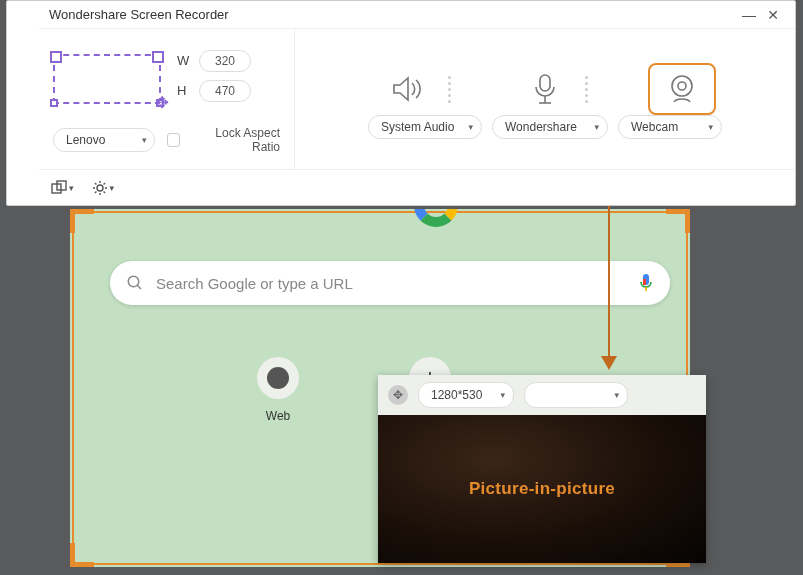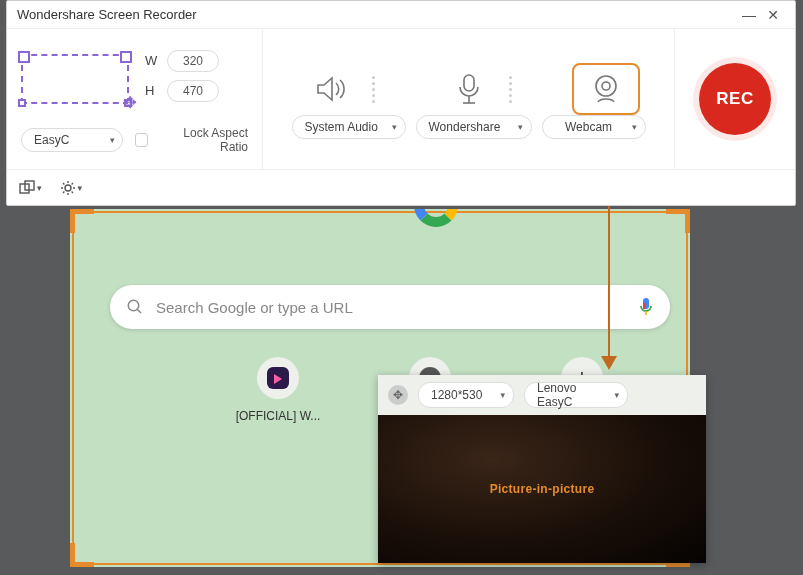--- a/index.html
+++ b/index.html
@@ -1,19 +1,19 @@
 <!DOCTYPE html>
 <html><head>
 <meta charset="utf-8">
 <style>
   * { box-sizing: border-box; margin: 0; padding: 0; font-family: -apple-system, BlinkMacSystemFont, "Segoe UI", Arial, sans-serif; }
   body { width: 803px; height: 575px; background: #595a5b; position: relative; overflow: hidden; }
 
   
-  .app-window { position: absolute; top: 0; left: 6px; width: 790px; height: 206px; background: #fff; border: 1px solid #ccc; border-radius: 2px; }
+  .app-window { position: absolute; top: 0; left: 6px; width: 790px; height: 206px; background: #fff; border: 1px solid #ccc; border-radius: 2px; padding-left: 32px; }
   .titlebar { display: flex; align-items: center; height: 28px; padding: 0 10px; border-bottom: 1px solid #eee; }
   .titlebar .title { font-size: 13px; color: #333; }
   .titlebar .spacer { flex: 1; }
   .titlebar .winbtn { width: 24px; height: 24px; display: flex; align-items: center; justify-content: center; cursor: pointer; color: #555; font-size: 14px; }
 
   .main-row { display: flex; height: 140px; }
   .col { border-right: 1px solid #eee; padding: 10px 14px; display: flex; flex-direction: column; justify-content: center; }
   .col:last-child { border-right: none; }
 
   
@@ -59,40 +59,40 @@
   .corner .v { width:5px; height:24px; }
   .c-tl { top:0; left:0; } .c-tl .h{top:0;left:0;} .c-tl .v{top:0;left:0;}
   .c-tr { top:0; right:0;} .c-tr .h{top:0;right:0;} .c-tr .v{top:0;right:0;}
   .c-bl { bottom:0; left:0;} .c-bl .h{bottom:0;left:0;} .c-bl .v{bottom:0;left:0;}
   .c-br { bottom:0; right:0;} .c-br .h{bottom:0;right:0;} .c-br .v{bottom:0;right:0;}
   .capture-area::before { content:""; position:absolute; inset:2px; border:2px solid #e58b2c; pointer-events:none;}
 
   .g-logo-frag { position:absolute; top:0; left:340px; width:60px; height:28px; overflow:hidden; }
   .g-logo-frag .gc { width:44px; height:44px; border:10px solid #4285f4; border-top-color:#ea4335; border-right-color:#fbbc05; border-bottom-color:#34a853; border-radius:50%; position:absolute; top:-26px; left:4px;}
 
-  .searchbar { position:absolute; top:76px; left:40px; width:560px; height:44px; background:#fff; border-radius:22px; box-shadow:0 1px 4px rgba(0,0,0,0.15); display:flex; align-items:center; padding:0 16px; gap:12px;}
+  .searchbar { position:absolute; top:52px; left:40px; width:560px; height:44px; background:#fff; border-radius:22px; box-shadow:0 1px 4px rgba(0,0,0,0.15); display:flex; align-items:center; padding:0 16px; gap:12px;}
   .searchbar .mag { color:#888; }
   .searchbar .ph { color:#888; font-size:15px; flex:1;}
   .searchbar .mic { width:16px; height:20px; }
 
   .shortcuts { position:absolute; top:148px; left:160px; display:flex; gap:56px; }
   .shortcut { display:flex; flex-direction:column; align-items:center; gap:10px; width:96px;}
   .shortcut .circ { width:42px; height:42px; border-radius:50%; background:#eef0eb; display:flex; align-items:center; justify-content:center; }
   .shortcut .lbl { font-size:12px; color:#333; text-align:center; white-space:nowrap; overflow:hidden; text-overflow:ellipsis; width:100%;}
   .sq-icon { width:22px; height:22px; border-radius:6px; background:#2b1a4a; position:relative;}
   .sq-icon::after{content:""; position:absolute; top:7px; left:7px; width:0;height:0; border-left:8px solid #ff5ea0; border-top:5px solid transparent; border-bottom:5px solid transparent;}
   .plus { font-size:22px; color:#333; font-weight:300;}
 
   
   .pip { position:absolute; top:375px; left:378px; width:328px; height:188px; background:#eef0eb; box-shadow:0 2px 8px rgba(0,0,0,0.3);}
   .pip-top { height:40px; display:flex; align-items:center; gap:10px; padding:0 10px;}
   .pip-grip { width:20px; height:20px; border-radius:50%; background:#ccc; display:flex; align-items:center; justify-content:center; color:#666; font-size:12px; cursor:move;}
   .pip .dropdown { height:26px; }
   .pip-body { position:absolute; top:40px; left:0; right:0; bottom:0; background: radial-gradient(ellipse at 35% 30%, #3a2518 0%, #1a0f08 55%, #050302 100%); display:flex; align-items:center; justify-content:center;}
-  .pip-label { color:#e58b2c; font-size:12px; font-weight:600; letter-spacing:0.3px;}
+  .pip-label { color:#e58b2c; font-size:17px; font-weight:600; letter-spacing:0.3px;}
 
   
   .arrow-line { position:absolute; top:116px; left:608px; width:2px; height:244px; background:#c16a1e; }
   .arrow-head { position:absolute; top:356px; left:601px; width:0; height:0; border-left:8px solid transparent; border-right:8px solid transparent; border-top:14px solid #c16a1e;}
   .arrow-dot { position:absolute; top:113px; left:605px; width:8px; height:8px; border-radius:50%; background:#c16a1e;}
 
   svg { display:block; }
   .dotcol { display:flex; flex-direction:column; gap:3px;}
   .dotcol i { width:3px; height:3px; background:#ccc; border-radius:50%; display:block;}
 </style>
@@ -135,26 +135,20 @@
           <path d="M3 9a5 5 0 0 0 10 0" stroke="#34a853" stroke-width="1.8" fill="none"></path>
           <line x1="8" y1="14" x2="8" y2="18" stroke="#fbbc05" stroke-width="1.8"></line>
           <rect x="5" y="6" width="3" height="6" fill="#ea4335"></rect>
         </svg>
     </span>
   </div>
 
   <div class="shortcuts">
     <div class="shortcut">
       <div class="circ">
-          <div class="sq-icon"></div>
-        </div>
-      <div class="lbl">[OFFICIAL] W...</div>
-    </div>
-    <div class="shortcut">
-      <div class="circ">
           <div style="width:22px;height:22px;border-radius:50%;background:#555"></div>
         </div>
       <div class="lbl">Web</div>
     </div>
     <div class="shortcut">
       <div class="circ">
           <span class="plus">+</span>
         </div>
       <div class="lbl"></div>
     </div>
@@ -162,21 +156,20 @@
 </div>
 
 <div class="pip">
   <div class="pip-top">
     <div class="pip-grip">✥</div>
     <div class="dropdown" style="width:96px;">
       <span>1280*530</span>
         <span class="caret">▾</span>
     </div>
     <div class="dropdown" style="width:104px;">
-      <span>Lenovo EasyC</span>
         <span class="caret">▾</span>
     </div>
   </div>
   <div class="pip-body">
     <span class="pip-label">Picture-in-picture</span>
   </div>
 </div>
 
 <div class="arrow-dot"></div>
 <div class="arrow-line"></div>
@@ -208,21 +201,21 @@
           <div class="dim-row">
             <span class="lab">H</span>
             <div class="numbox">
                 <span>470</span>
               </div>
           </div>
         </div>
       </div>
       <div class="custom-row">
         <div class="dropdown" style="width:108px;">
-          <span>EasyC</span>
+          <span>Lenovo</span>
             <span class="caret">▾</span>
         </div>
         <div class="lock-wrap">
           <div class="chk"></div>
           <div class="txt"><span>Lock Aspect Ratio</span></div>
         </div>
       </div>
     </div>
 
     <div class="col audio-col">
@@ -272,32 +265,27 @@
       </div>
       <div class="drops-row">
         <div class="dropdown" style="width:114px;">
           <span>System Audio</span>
             <span class="caret">▾</span>
         </div>
         <div class="dropdown" style="width:116px;">
           <span>Wondershare</span>
             <span class="caret">▾</span>
         </div>
-        <div class="dropdown" style="width:104px;justify-content:center;">
+        <div class="dropdown" style="width:104px;">
           <span>Webcam</span>
             <span class="caret">▾</span>
         </div>
       </div>
     </div>
 
-    <div class="col rec-col">
-      <div class="rec-btn">
-        <span>REC</span>
-      </div>
-    </div>
   </div>
 
   <div class="bottom-bar">
     <div class="bb-icon">
       <svg width="16" height="16" viewBox="0 0 16 16" fill="none" stroke="#555" stroke-width="1.4">
           <rect x="1" y="4" width="9" height="9"></rect>
           <rect x="6" y="1" width="9" height="9"></rect>
         </svg>
       <span style="font-size:9px;">▾</span>
     </div>

